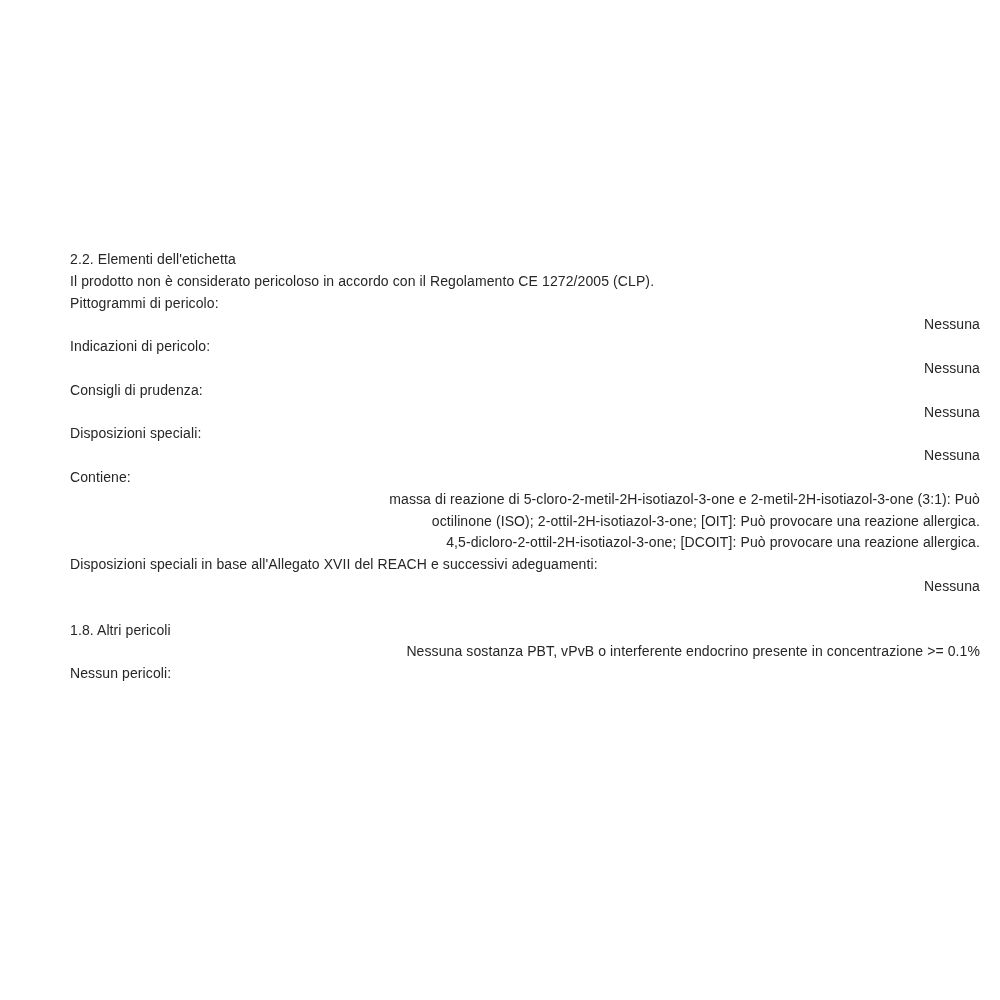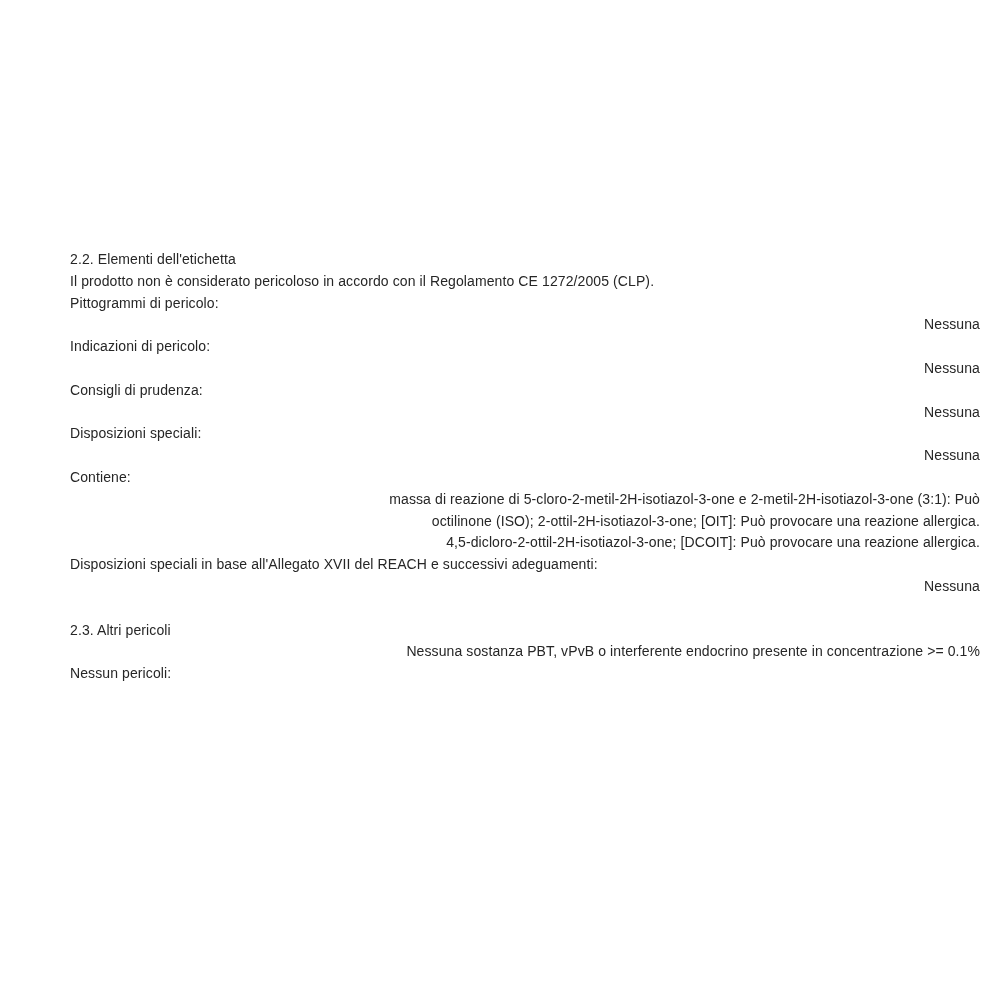--- a/index.html
+++ b/index.html
@@ -48,16 +48,16 @@
   <div class="line indent">Nessuna</div>
   <div class="line">Disposizioni speciali:</div>
   <div class="line indent">Nessuna</div>
   <div class="line">Contiene:</div>
   <div class="line indent">massa di reazione di 5-cloro-2-metil-2H-isotiazol-3-one e 2-metil-2H-isotiazol-3-one (3:1): Può</div>
   <div class="line indent">octilinone (ISO); 2-ottil-2H-isotiazol-3-one; [OIT]: Può provocare una reazione allergica.</div>
   <div class="line indent">4,5-dicloro-2-ottil-2H-isotiazol-3-one; [DCOIT]: Può provocare una reazione allergica.</div>
   <div class="line">Disposizioni speciali in base all'Allegato XVII del REACH e successivi adeguamenti:</div>
   <div class="line indent">Nessuna</div>
   <div class="line blank"></div>
-  <div class="line">2.3. Altri pericoli</div>
+  <div class="line">1.8. Altri pericoli</div>
   <div class="line indent">Nessuna sostanza PBT, vPvB o interferente endocrino presente in concentrazione &gt;= 0.1%</div>
   <div class="line">Nessun pericoli:</div>
 </div>
 
 </body></html>

